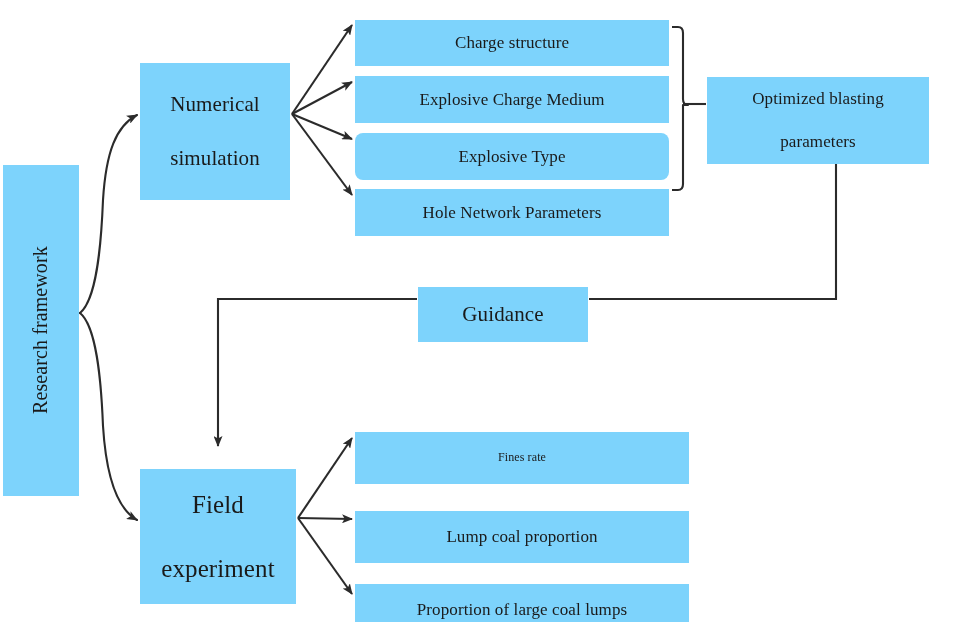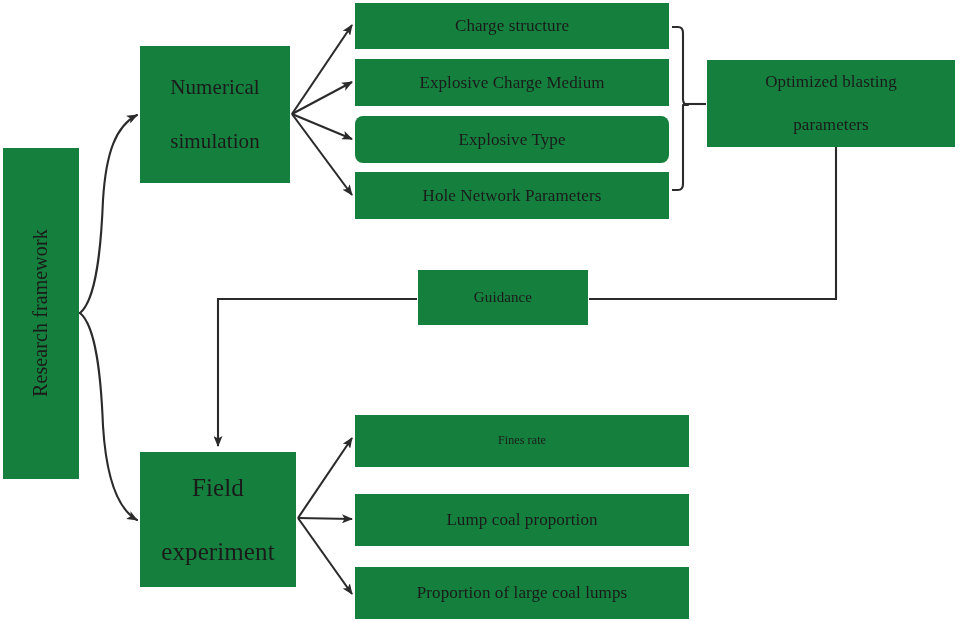--- a/index.html
+++ b/index.html
@@ -22,29 +22,30 @@
   svg.wires {
     position: absolute;
     left: 0;
     top: 0;
     width: 968px;
     height: 622px;
     pointer-events: none;
   }
   .node {
     position: absolute;
-    background: #15803d;
+    background: #7dd3fc;
     box-sizing: border-box;
     display: flex;
     align-items: center;
     justify-content: center;
     text-align: center;
     color: #1a1a1a;
     line-height: 1.28;
     letter-spacing: 0.1px;
+    margin-top: 17px;
   }
   .node span {
     display: block;
     padding: 0 6px;
   }
   .node.vertical {
     writing-mode: vertical-rl;
     transform: rotate(180deg);
   }
   .node.vertical span {
@@ -52,22 +53,22 @@
   }
   #node-research-framework { left: 3px;   top: 148px; width: 76px;  height: 331px; font-size: 20px; }
   #node-numerical-simulation { left: 140px; top: 46px;  width: 150px; height: 137px; font-size: 21px; }
   #node-field-experiment    { left: 140px; top: 452px; width: 156px; height: 135px; font-size: 25px; }
 
   #node-charge-structure    { left: 355px; top: 3px;   width: 314px; height: 46px; font-size: 17px; }
   #node-interval-charge     { left: 355px; top: 59px;  width: 314px; height: 47px; font-size: 17px; }
   #node-explosive-type      { left: 355px; top: 116px; width: 314px; height: 47px; font-size: 17px; border-radius: 8px; }
   #node-hole-network        { left: 355px; top: 172px; width: 314px; height: 47px; font-size: 17px; }
 
-  #node-optimized-params    { left: 707px; top: 60px;  width: 248px; height: 87px; font-size: 17px; }
-  #node-guidance            { left: 418px; top: 270px; width: 170px; height: 55px; font-size: 15px; }
+  #node-optimized-params    { left: 707px; top: 60px;  width: 222px; height: 87px; font-size: 17px; }
+  #node-guidance            { left: 418px; top: 270px; width: 170px; height: 55px; font-size: 21px; }
 
   #node-fines-rate          { left: 355px; top: 415px; width: 334px; height: 52px; font-size: 12px; }
   #node-lump-coal           { left: 355px; top: 494px; width: 334px; height: 52px; font-size: 17px; }
   #node-large-lumps         { left: 355px; top: 567px; width: 334px; height: 52px; font-size: 17px; }
 </style>
 </head>
 <body>
 
 <div id="canvas">
 

